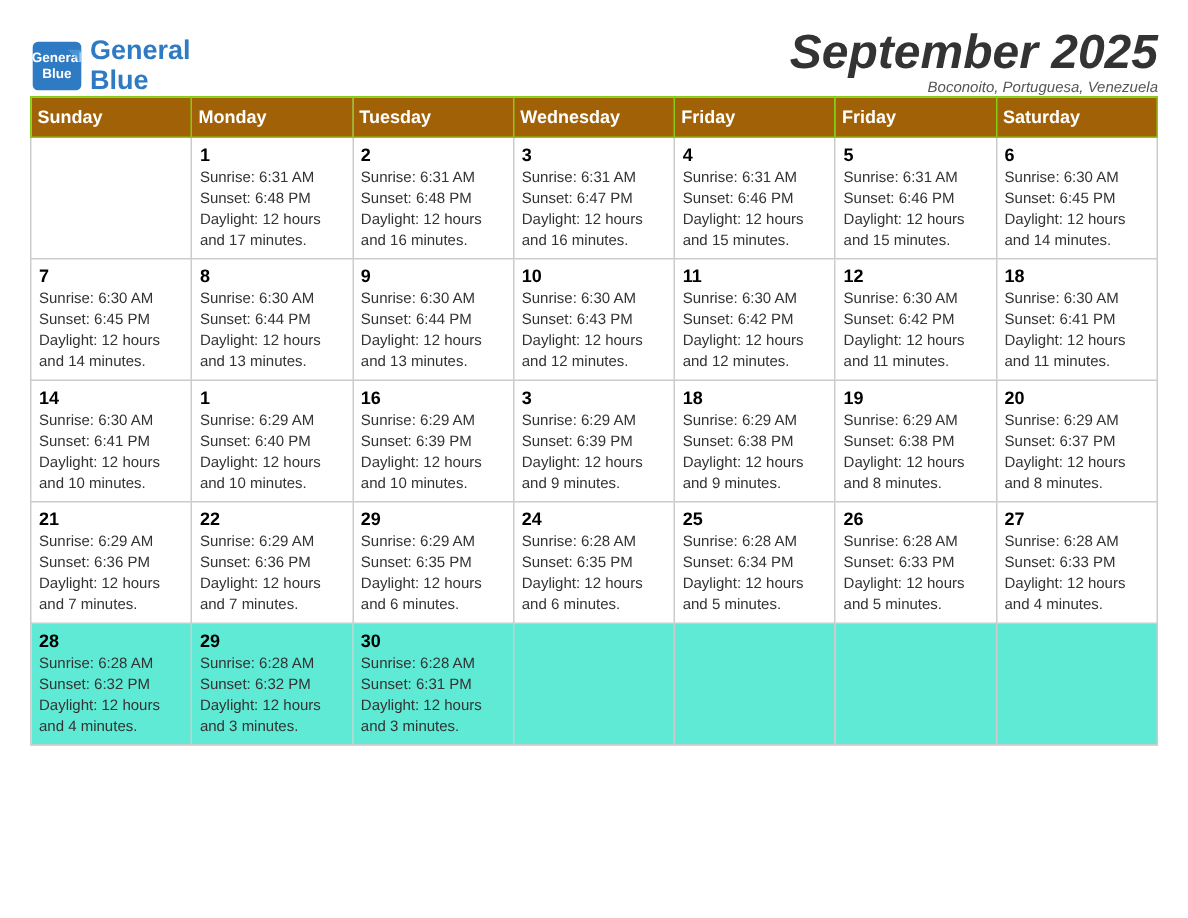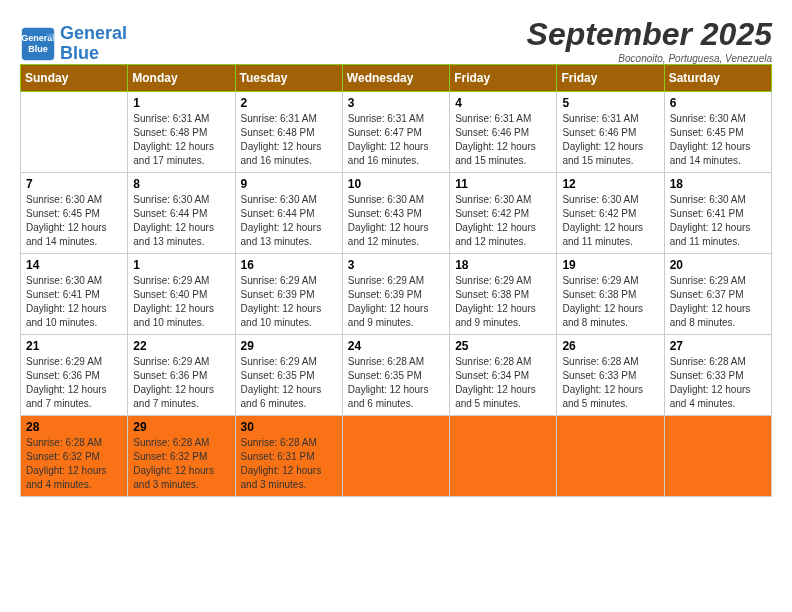--- a/index.html
+++ b/index.html
@@ -68,21 +68,21 @@
       font-size: 12px;
       margin-bottom: 2px;
     }
     .day-info {
       font-size: 10px;
       color: #333;
       line-height: 1.4;
     }
     .empty-cell { background: #f9f9f9; }
     tbody tr:nth-child(odd) td { background: #fff; }
-    tbody tr:last-child td { background: #f97316; }
+    tbody tr:last-child td { background: #5eead4; }
   </style>
 </head>
 <body>
 
 <div class="header">
   <div class="logo">
     <svg class="logo-icon" viewBox="0 0 40 40">
       <rect x="2" y="2" width="36" height="36" rx="4" fill="#2e7bc4"></rect>
       <text x="20" y="17" text-anchor="middle" fill="white" font-size="10" font-weight="bold">General</text>
       <text x="20" y="29" text-anchor="middle" fill="white" font-size="10" font-weight="bold">Blue</text>

